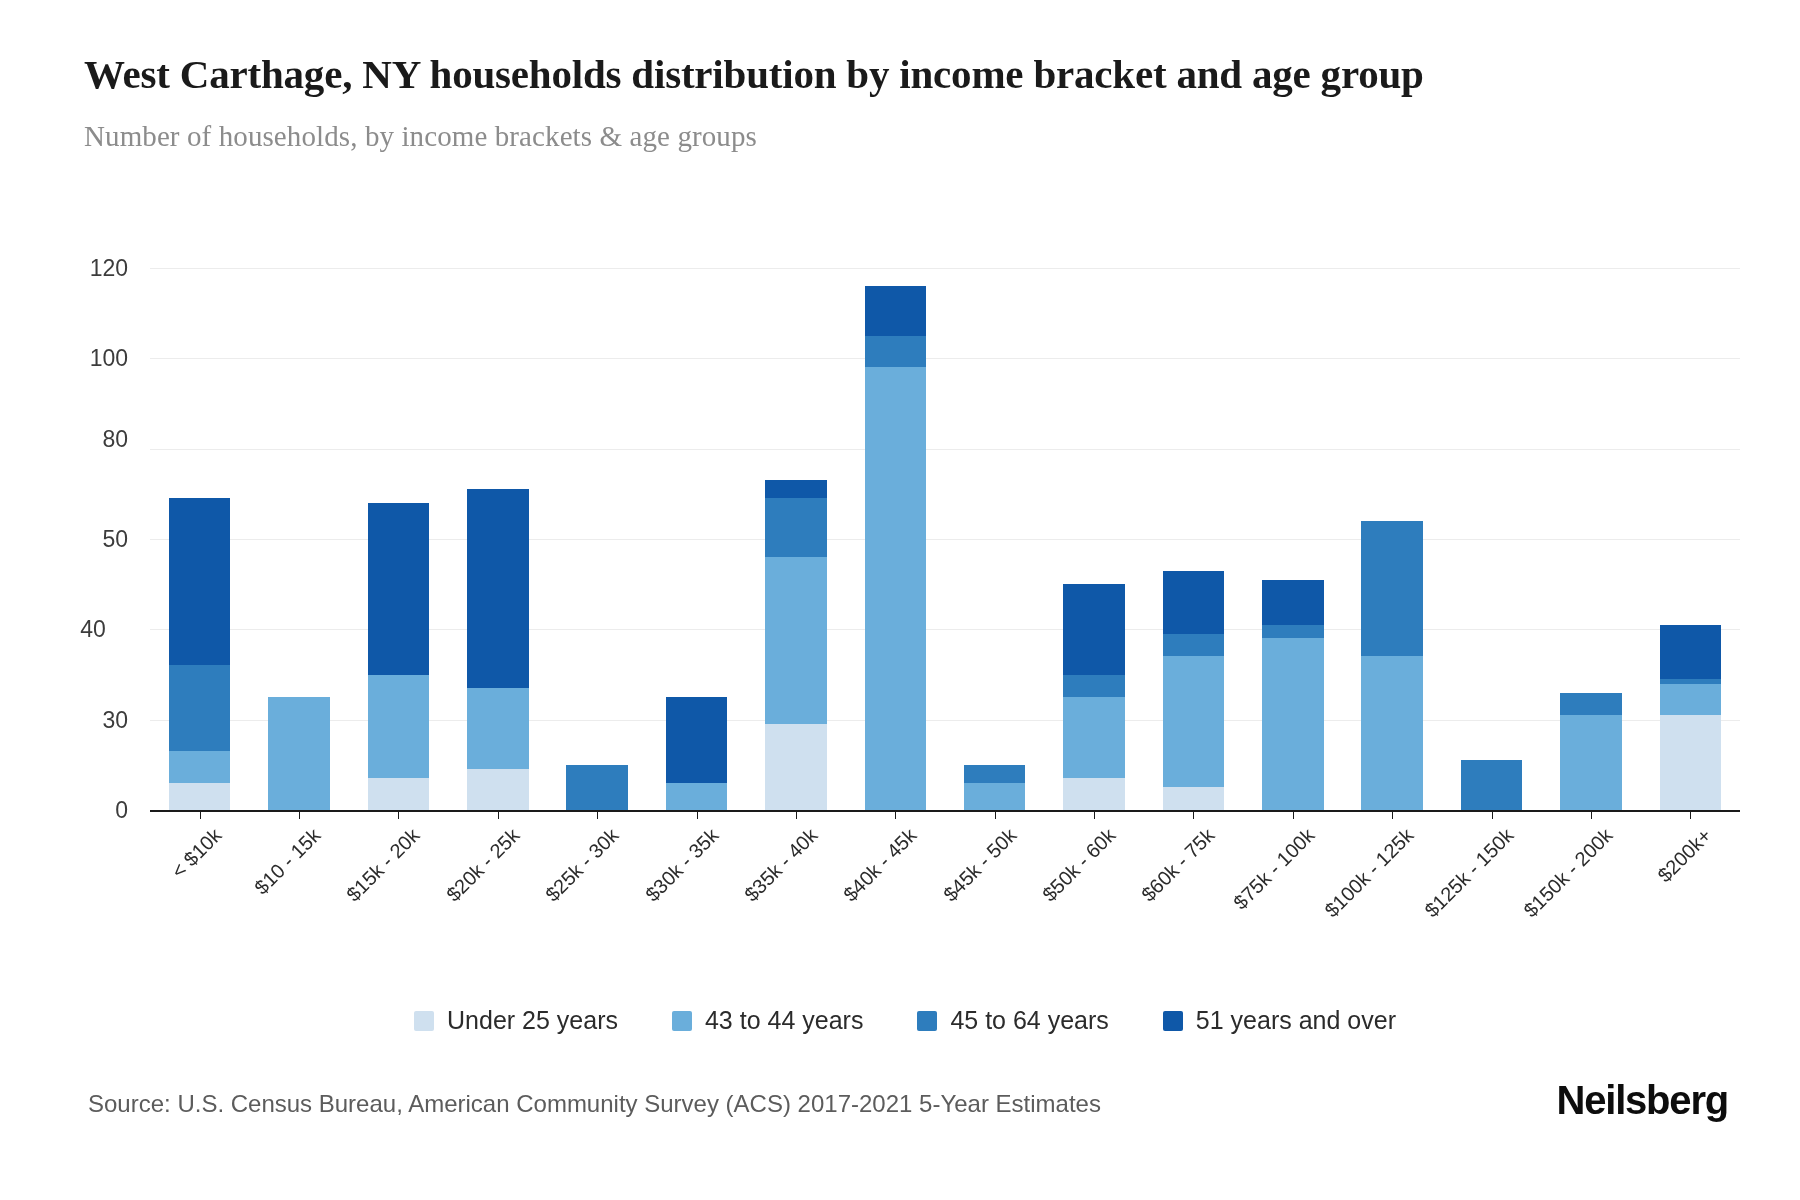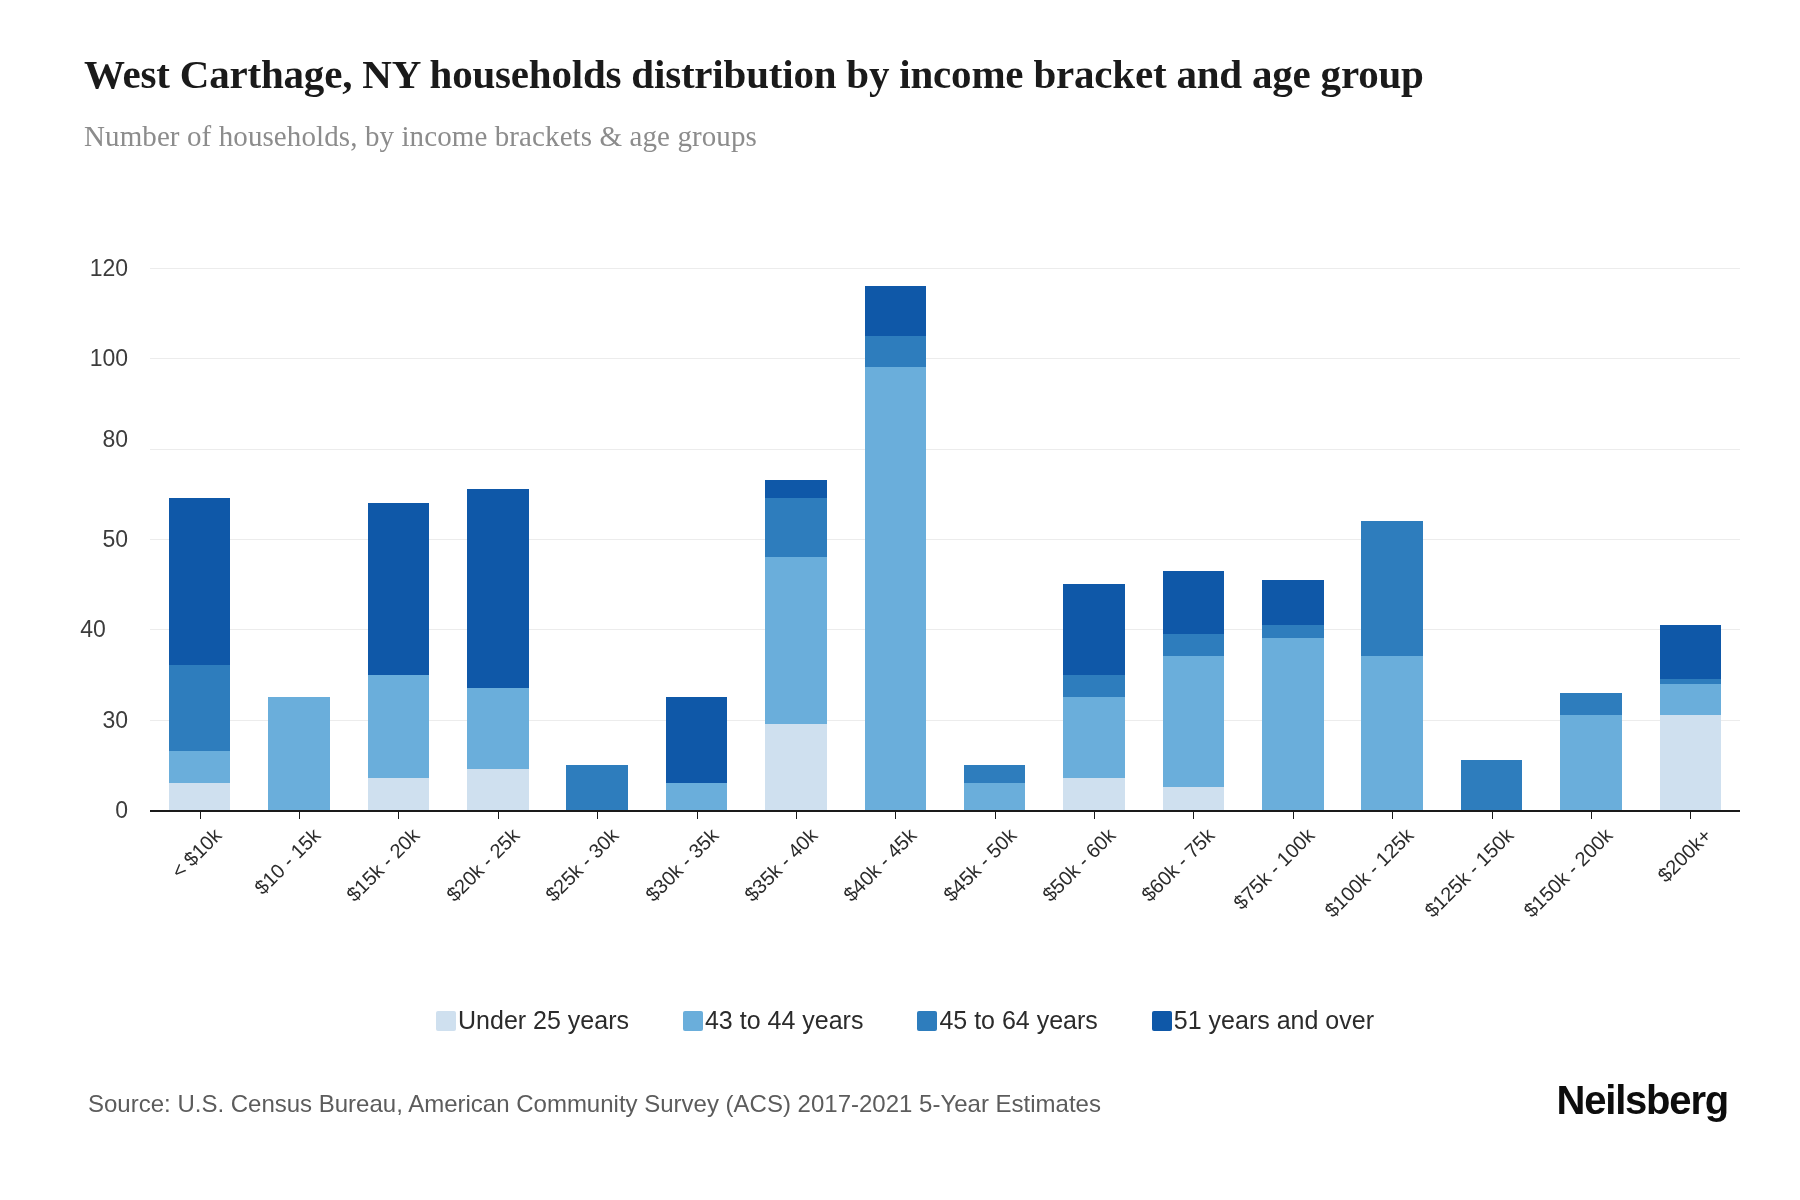--- a/index.html
+++ b/index.html
@@ -96,21 +96,21 @@
   
   #legend {
     position: absolute;
     left: 0; top: 1006px;
     width: 1800px;
     display: flex;
     justify-content: center;
     align-items: center;
     gap: 44px;
   }
-  .legend-item { display: flex; align-items: center; gap: 2px; padding-left: 10px; }
+  .legend-item { display: flex; align-items: center; gap: 13px; padding-left: 10px; }
   .legend-swatch { width: 20px; height: 20px; border-radius: 2px; }
   .legend-label { font-size: 25px; color: #2b2b2b; }
 
   
   #source-note {
     position: absolute;
     left: 88px; top: 1090px;
     font-size: 24px;
     color: #5c5c5c;
   }

